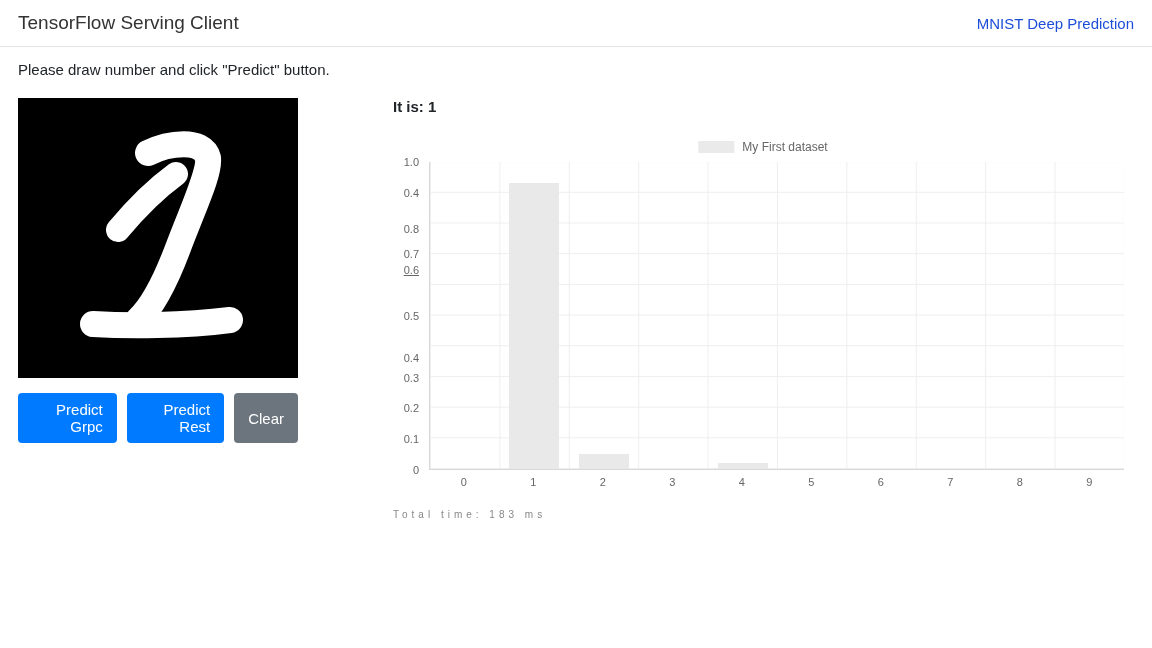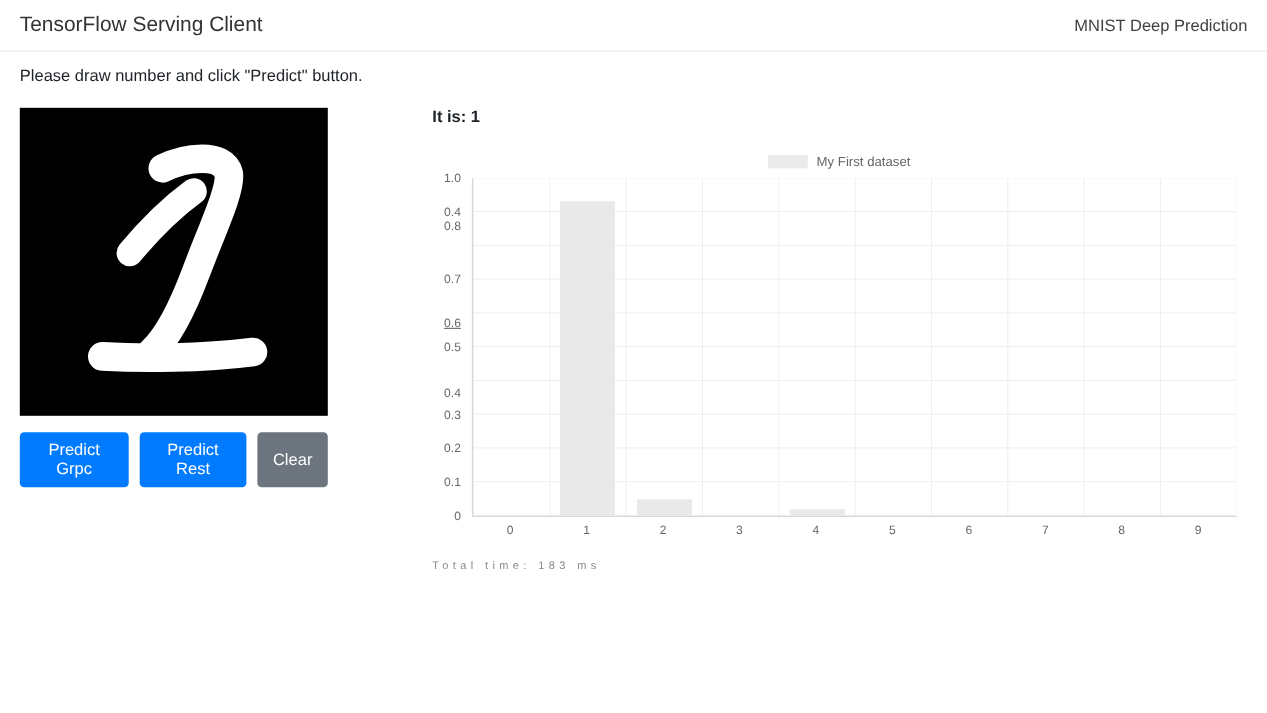--- a/index.html
+++ b/index.html
@@ -18,21 +18,21 @@
   padding: 12px 18px;
   border-bottom: 1px solid #e5e5e5;
   gap: 36px;
 }
 .navbar .brand {
   font-size: 19px;
   color: #333;
 }
 .navbar .right {
   font-size: 15px;
-  color: #404040;
+  color: #1d4ed8;
 }
 .content {
   padding: 14px 18px;
 }
 h1.page-title {
   font-size: 38px;
   font-weight: 700;
   margin-bottom: 8px;
 }
 p.subtitle {
@@ -62,21 +62,21 @@
   margin-top: 15px;
 }
 .btn {
   padding: 8px 14px;
   border: none;
   border-radius: 4px;
   font-size: 15px;
   color: #fff;
   cursor: pointer;
 }
-.btn-primary { background: #007bff; }
+.btn-primary { background: #007bff; text-align: right; }
 .btn-secondary { background: #6c757d; }
 .right-col {
   flex: 1;
 }
 .result-label {
   font-size: 15px;
   font-weight: 700;
   margin-bottom: 25px;
 }
 .chart-wrap {
@@ -197,23 +197,23 @@
           <div class="legend-swatch"></div>
           <span>My First dataset</span>
         </div>
         <div class="y-ticks" id="y-ticks">
             <div class="y-tick" style="top: 308px;">0</div>
             <div class="y-tick" style="top: 277.2px;">0.1</div>
             <div class="y-tick" style="top: 246.4px;">0.2</div>
             <div class="y-tick" style="top: 215.6px;">0.3</div>
             <div class="y-tick" style="top: 176px; margin-top: 20px;">0.4</div>
             <div class="y-tick" style="top: 154px;">0.5</div>
-            <div class="y-tick" style="top: 132px; text-decoration: underline;">0.6</div>
+            <div class="y-tick" style="top: 108px; text-decoration: underline;">0.6</div>
             <div class="y-tick" style="top: 92.4px;">0.7</div>
-            <div class="y-tick" style="top: 44px;">0.8</div>
+            <div class="y-tick" style="top: 67px;">0.8</div>
             <div class="y-tick" style="top: 30.8px;">0.4</div>
             <div class="y-tick" style="top: 0px; text-align: right;">1.0</div>
           </div>
         <div class="plot">
           <div class="bars" id="bars">
               <div class="bar" style="left: 9.73px; width: 50.04px; height: 0px; background: rgb(233, 233, 233);"></div>
               <div class="bar" style="left: 79.23px; width: 50.04px; height: 286.44px; background: rgb(233, 233, 233);"></div>
               <div class="bar" style="left: 148.73px; width: 50.04px; height: 15.4px; background: rgb(233, 233, 233);"></div>
               <div class="bar" style="left: 218.23px; width: 50.04px; height: 0px; background: rgb(233, 233, 233);"></div>
               <div class="bar" style="left: 287.73px; width: 50.04px; height: 6.16px; background: rgb(233, 233, 233);"></div>

